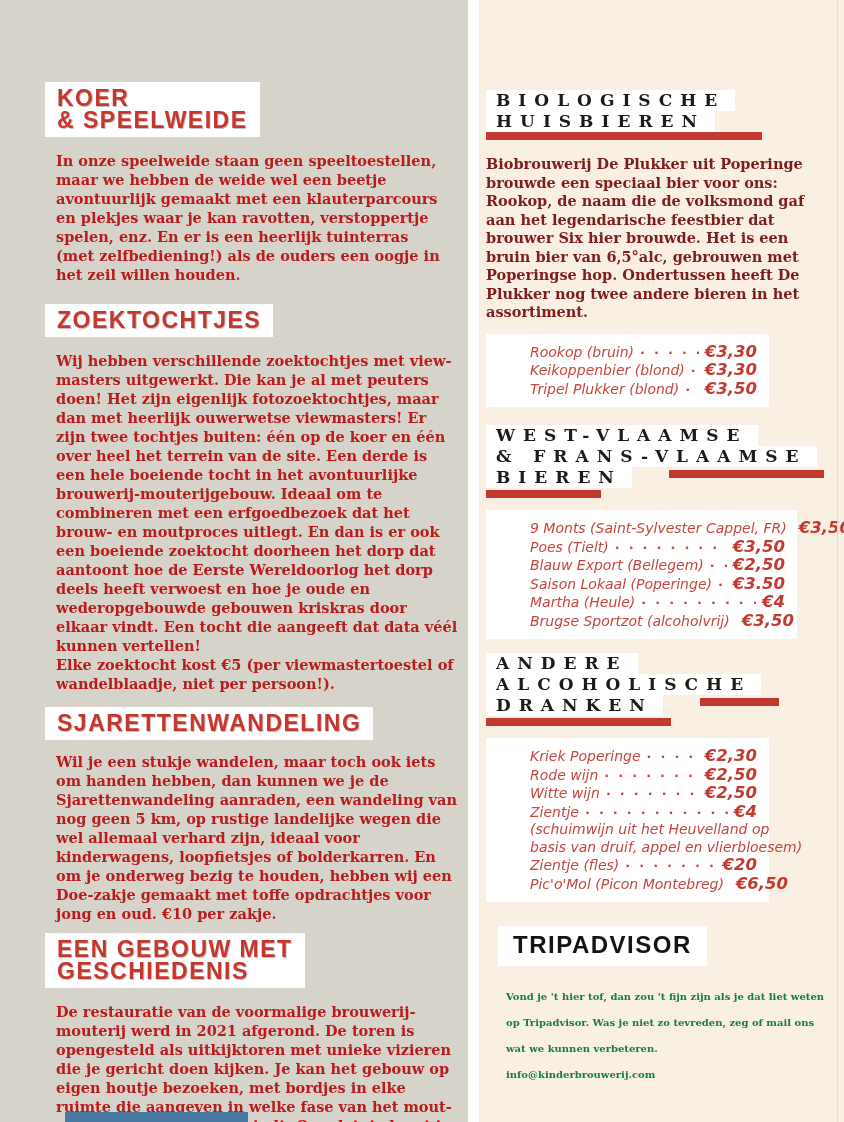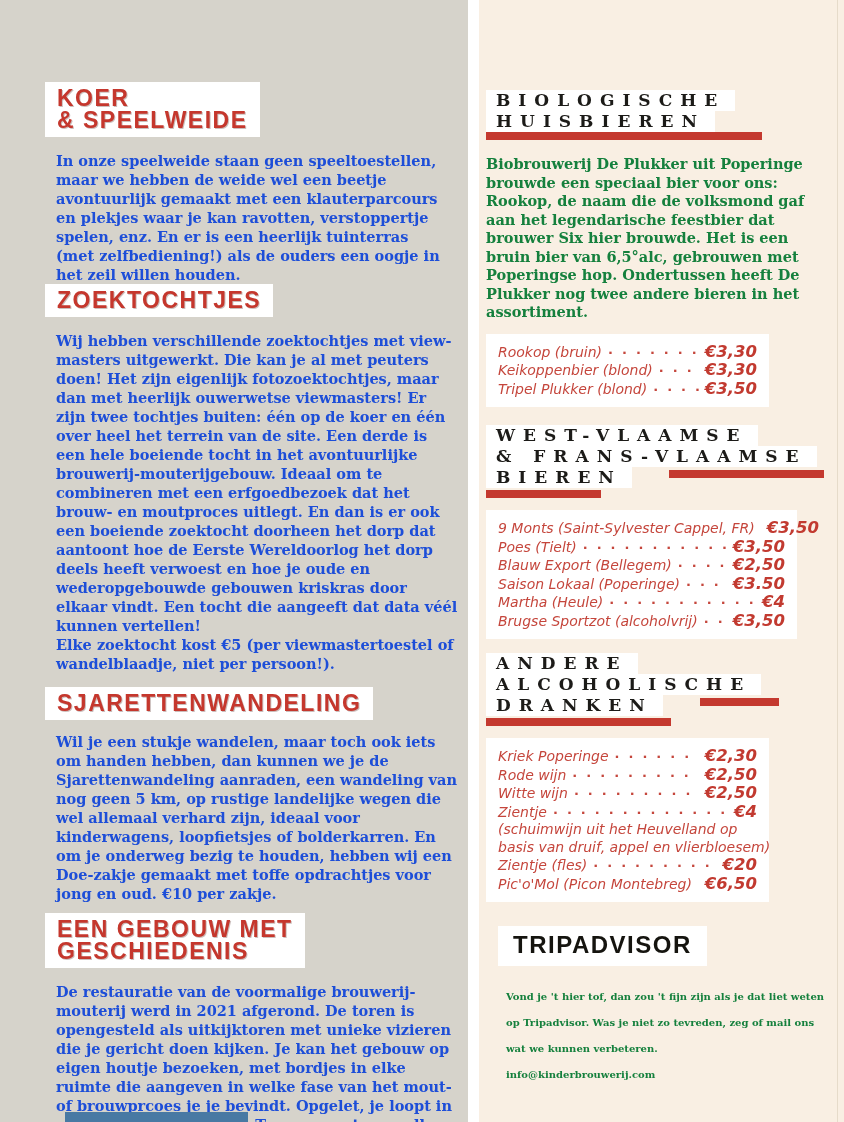--- a/index.html
+++ b/index.html
@@ -14,28 +14,28 @@
   .col-right{ flex:1; background:#f9efe3; box-sizing:border-box; padding:90px 0 0 7px; position:relative; }
   .col-right::after { content:""; position:absolute; top:0; right:6px; width:1px; height:100%; background:#e6dbca; }
 
   
   .lhead {
     display:table; background:#ffffff; padding:5px 12px 6px;
     font-family:"Liberation Sans", sans-serif; font-weight:900;
     font-size:23px; line-height:22px; letter-spacing:1.5px;
     color:#c5372d; text-shadow:1px 1px 0 rgba(70,20,15,0.28);
   }
-  .lhead.mt8  { margin-top:0; }
+  .lhead.mt8  { margin-top:20px; }
   .lhead.mt14 { margin-top:14px; }
   .lhead.mt10 { margin-top:10px; }
 
   
   .lbody {
     margin:14px 0 0 11px; width:404px;
-    font-size:14.5px; line-height:19px; font-weight:bold; color:#1d4ed8;
+    font-size:14.5px; line-height:19px; font-weight:bold; color:#b91c1c;
   }
   .lbody.cont { margin-top:0; }
   .lbody.mt12 { margin-top:12px; }
 
   
   .rhead { }
   .rhead-line {
     display:table; background:#ffffff; padding:2px 10px 3px;
     font-family:"DejaVu Serif", serif; font-weight:bold;
     font-size:17px; line-height:16px; letter-spacing:8px; color:#1c1b18;
@@ -47,31 +47,31 @@
   .rbar.side2  { width:155px; margin-top:3px; }
   .rbar.under2 { width:115px; margin-top:2px; }
   .rbar.side3  { width:79px;  margin-top:3px; }
   .rbar.under3 { width:185px; margin-top:2px; }
   .mt18 { margin-top:18px; }
   .mt14h { margin-top:14px; }
 
   
   .rintro {
     margin:15px 0 0 0; width:324px;
-    font-size:14.5px; line-height:18.5px; font-weight:bold; color:#15803d;
+    font-size:14.5px; line-height:18.5px; font-weight:bold; color:#7f1d1d;
   }
 
   
   .pcard {
     box-sizing:border-box; background:#ffffff; margin-top:12px; padding:9px 12px;
     width:283px; font-family:"DejaVu Sans", sans-serif; font-style:italic; color:#c5463c;
   }
   .pcard.wide { width:311px; }
   .prow  { display:flex; align-items:baseline; line-height:17.5px; font-size:14px; }
-  .pname { white-space:nowrap; }
+  .pname { white-space:nowrap;margin-left:32px; }
   .pdots {
     flex:1 1 auto; overflow:hidden; white-space:nowrap; margin:0 6px;
     letter-spacing:9px; font-style:normal; font-weight:bold; font-size:13px; color:#c5463c;
   }
   .pprice{ font-weight:bold; font-size:16.5px; white-space:nowrap; color:#c23a30; }
 
   
   .ta-head {
     display:table; background:#ffffff; margin:24px 0 0 12px; padding:5px 15px 7px;
     font-family:"Liberation Sans", sans-serif; font-weight:900;

